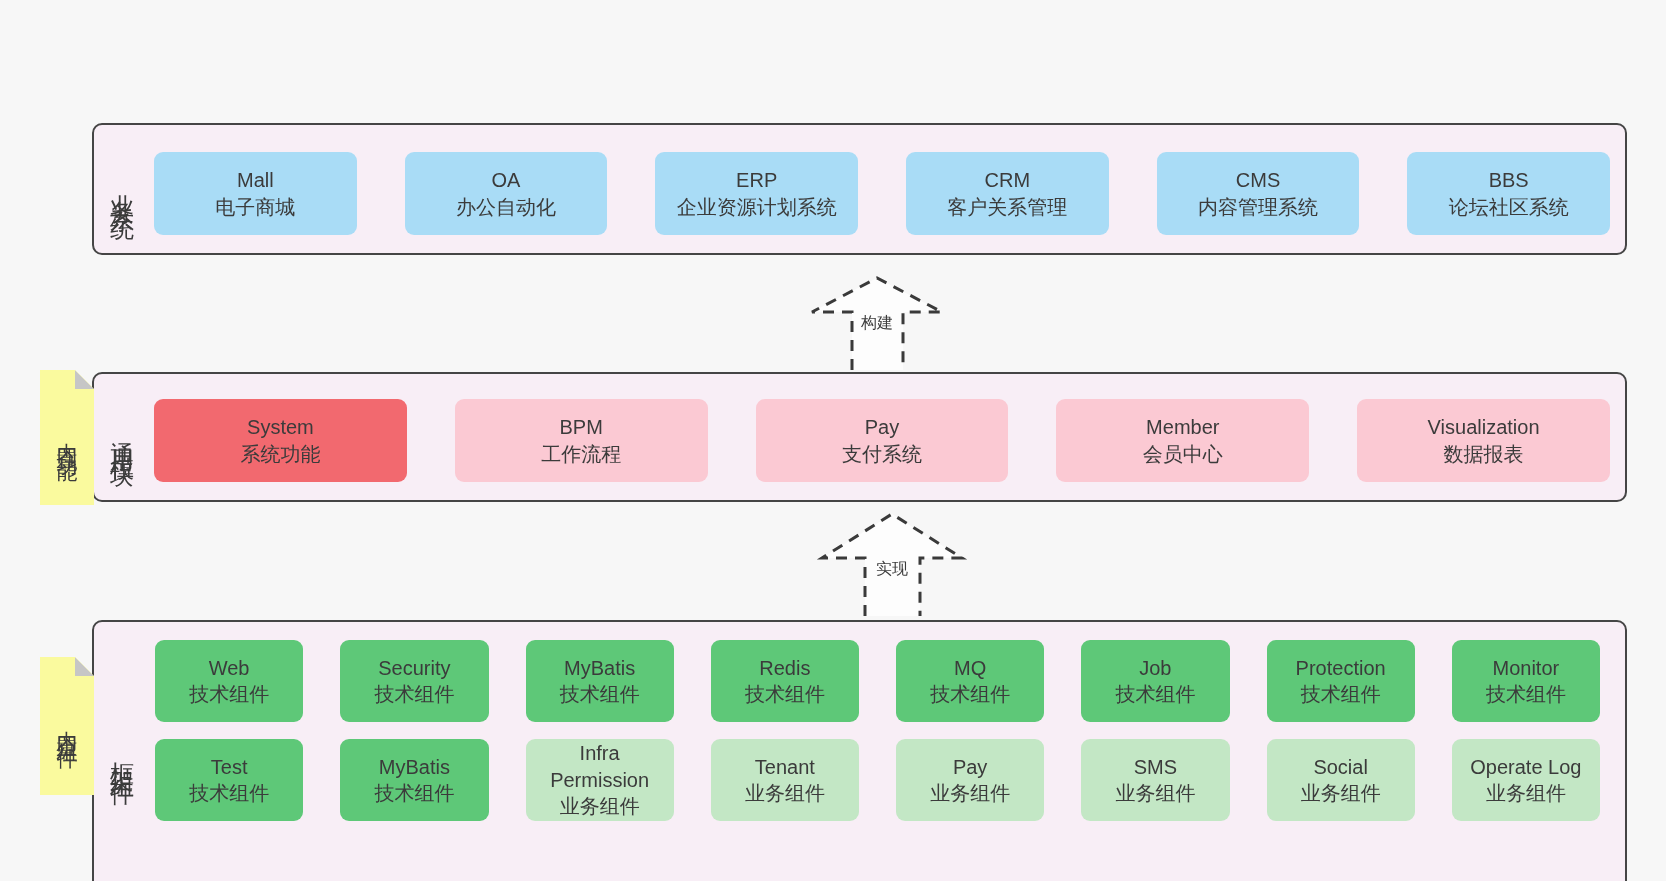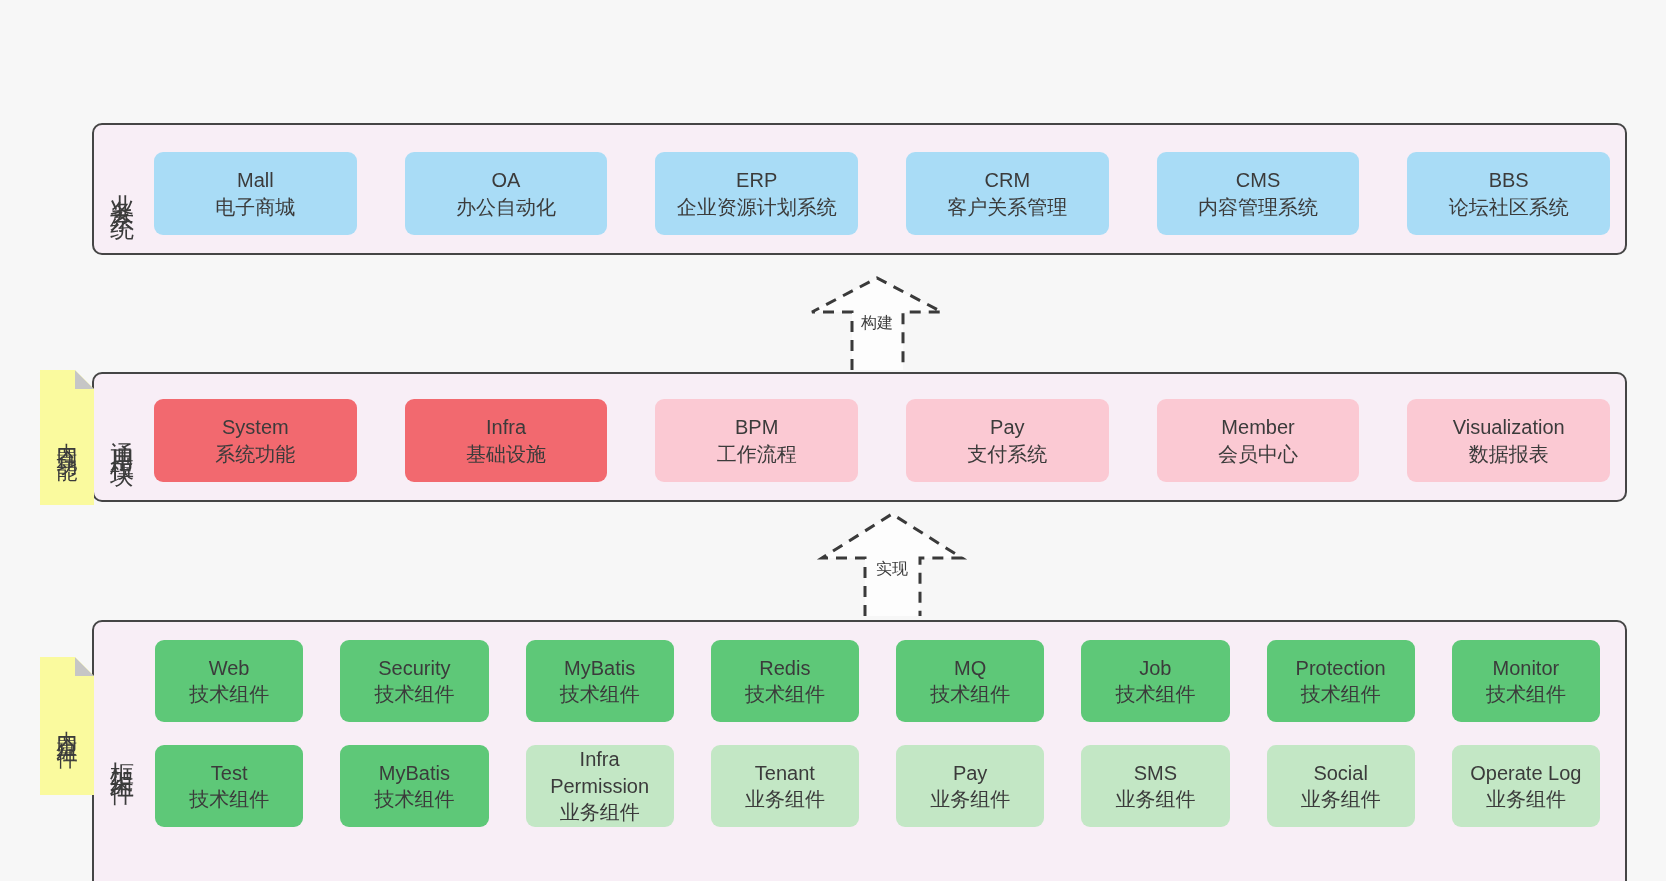--- a/index.html
+++ b/index.html
@@ -30,21 +30,21 @@
     white-space:nowrap;
   }
   .boxes{
     position:absolute;display:flex;
   }
   .boxes-wide{left:60px;right:15px;gap:48px;}
   .boxes-narrow{left:61px;right:25px;gap:37px;}
   .layer-1 .boxes{top:27px;height:83px;}
   .layer-2 .boxes{top:25px;height:83px;}
   .layer-3 .boxes.row-0{top:18px;height:82px;}
-  .layer-3 .boxes.row-1{top:123px;height:82px;}
+  .layer-3 .boxes.row-1{top:117px;height:82px;}
   .box{
     flex:1;border-radius:9px;
     display:flex;flex-direction:column;
     align-items:center;justify-content:center;
     text-align:center;font-size:20px;line-height:1.32;
     padding:10px 6px;box-sizing:border-box;
   }
   .box.blue{background:var(--blue,#a9dcf6);}
   .box.red{background:var(--red,#f2696f);}
   .box.pink{background:var(--pink,#fbc9d3);}
@@ -123,24 +123,20 @@
     <div class="tag tag-2">
       <div class="tag-fold"></div>
       <div class="tag-text">内置功能</div>
     </div>
     <div class="layer-label">通用模块</div>
     <div class="boxes boxes-wide">
         <div class="box red">
           <div class="box-name">System</div>
           <div class="box-desc">系统功能</div>
         </div>
-        <div class="box red">
-          <div class="box-name">Infra</div>
-          <div class="box-desc">基础设施</div>
-        </div>
         <div class="box pink">
           <div class="box-name">BPM</div>
           <div class="box-desc">工作流程</div>
         </div>
         <div class="box pink">
           <div class="box-name">Pay</div>
           <div class="box-desc">支付系统</div>
         </div>
         <div class="box pink">
           <div class="box-name">Member</div>

